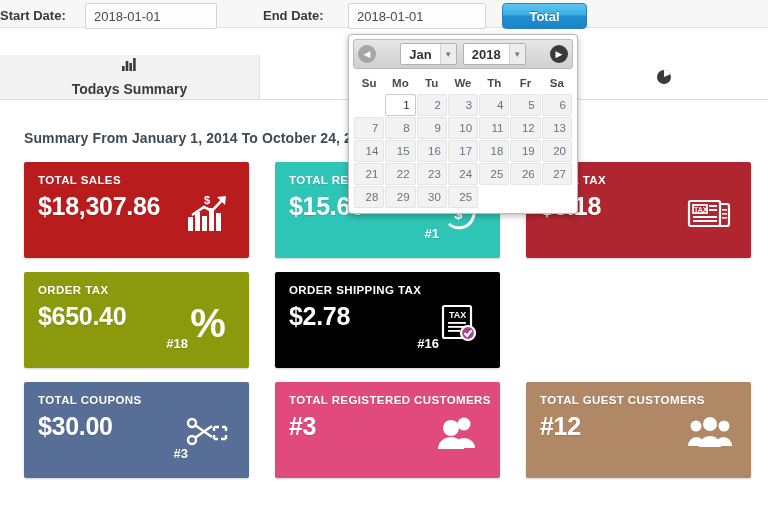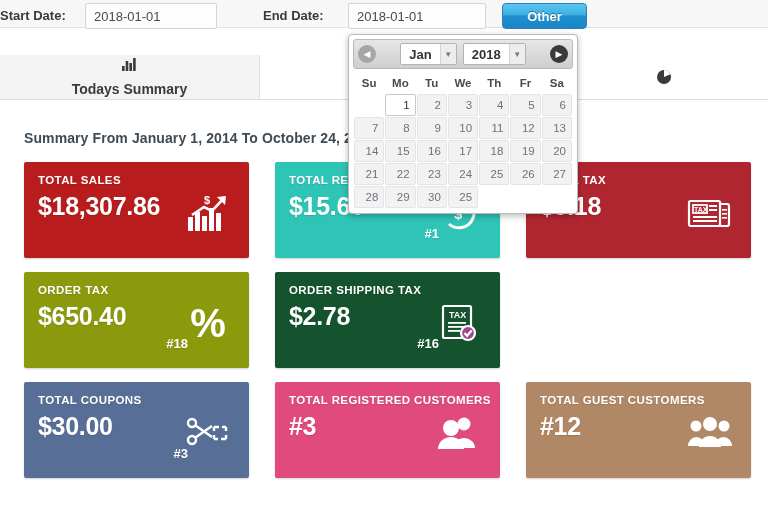--- a/index.html
+++ b/index.html
@@ -285,21 +285,21 @@
 </head>
 <body>
 
 <div id="app">
 
   <div class="filter-bar">
     <span id="lbl-start" class="filter-label">Start Date:</span>
     <input id="input-start" class="date-input" type="text" value="2018-01-01" style="">
     <span id="lbl-end" class="filter-label">End Date:</span>
     <input id="input-end" class="date-input" type="text" value="2018-01-01" style="">
-    <button class="submit-btn">Other</button>
+    <button class="submit-btn">Total</button>
   </div>
 
   <div class="tab-bar">
     <div id="tab-0" class="tab active">
       <span class="tab-icon">
         <svg width="16" height="14" viewBox="0 0 16 14">
           <rect x="0" y="9" width="2.6" height="5" fill="#3b3b3b"></rect>
           <rect x="3.7" y="4" width="2.6" height="10" fill="#3b3b3b"></rect>
           <rect x="7.4" y="6" width="2.6" height="8" fill="#3b3b3b"></rect>
           <rect x="11.1" y="1" width="2.6" height="13" fill="#3b3b3b"></rect>
@@ -387,21 +387,21 @@
     <div class="card-row">
       <div class="card col0" id="card-1-0" style="background: rgb(138, 154, 12);">
         <div class="card-title">Order Tax</div>
         <div class="card-value">$650.40</div>
         <div class="card-count">#18</div>
         <div class="card-icon">
           <span class="pct-glyph">%</span>
         </div>
       </div>
 
-      <div class="card col1" id="card-1-1" style="background: #14532d; padding-left: 20px;">
+      <div class="card col1" id="card-1-1" style="background: #000000; padding-left: 20px;">
         <div class="card-title">Order Shipping Tax</div>
         <div class="card-value">$2.78</div>
         <div class="card-count">#16</div>
         <div class="card-icon">
           <svg width="40" height="40" viewBox="0 0 40 40">
             <rect x="4" y="3" width="28" height="32" rx="1.5" stroke="#fff" stroke-width="2.2" fill="none"></rect>
             <text x="10" y="15" font-size="9" font-weight="bold" fill="#fff" font-family="Liberation Sans, sans-serif">TAX</text>
             <rect x="9" y="19" width="18" height="1.8" fill="#fff"></rect>
             <rect x="9" y="23" width="18" height="1.8" fill="#fff"></rect>
             <rect x="9" y="27" width="12" height="1.8" fill="#fff"></rect>

